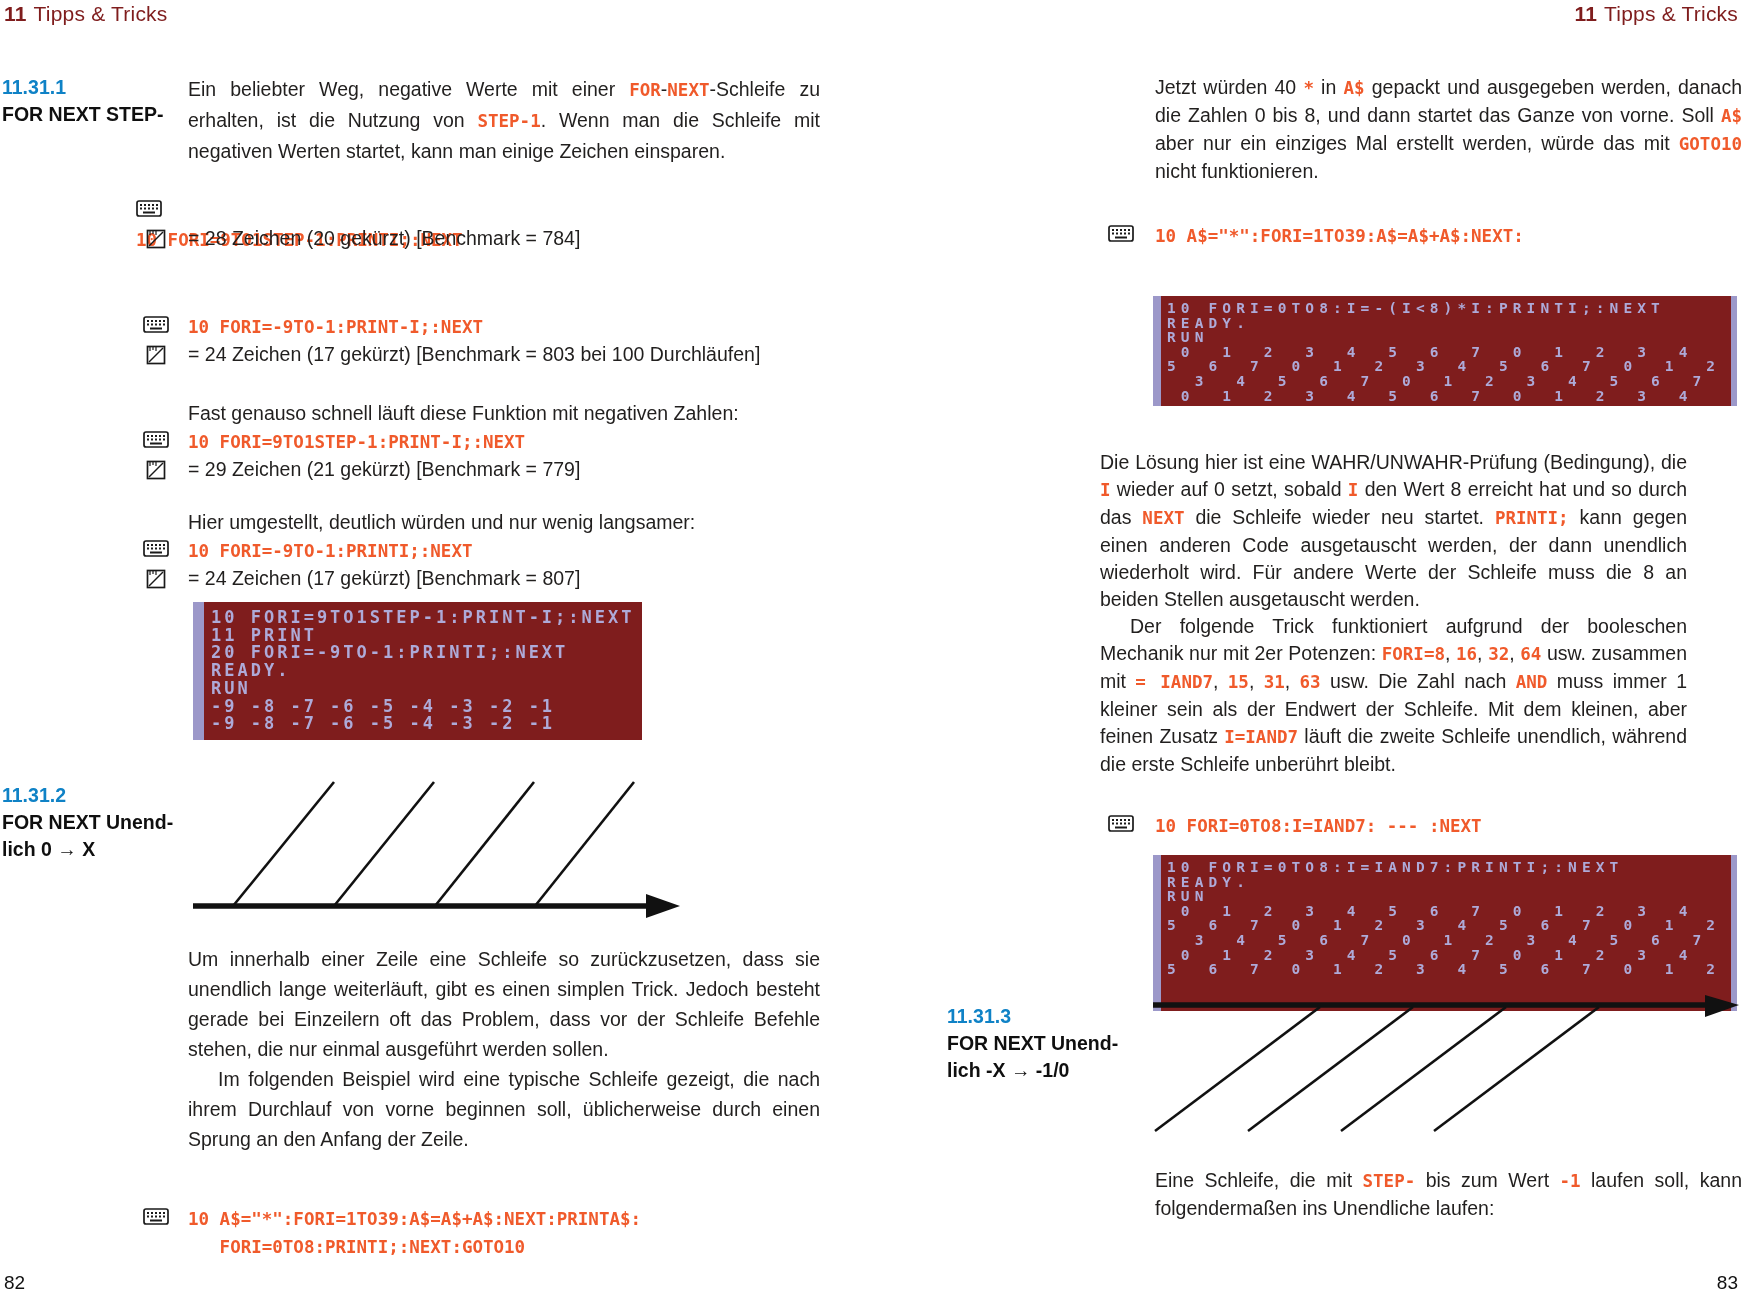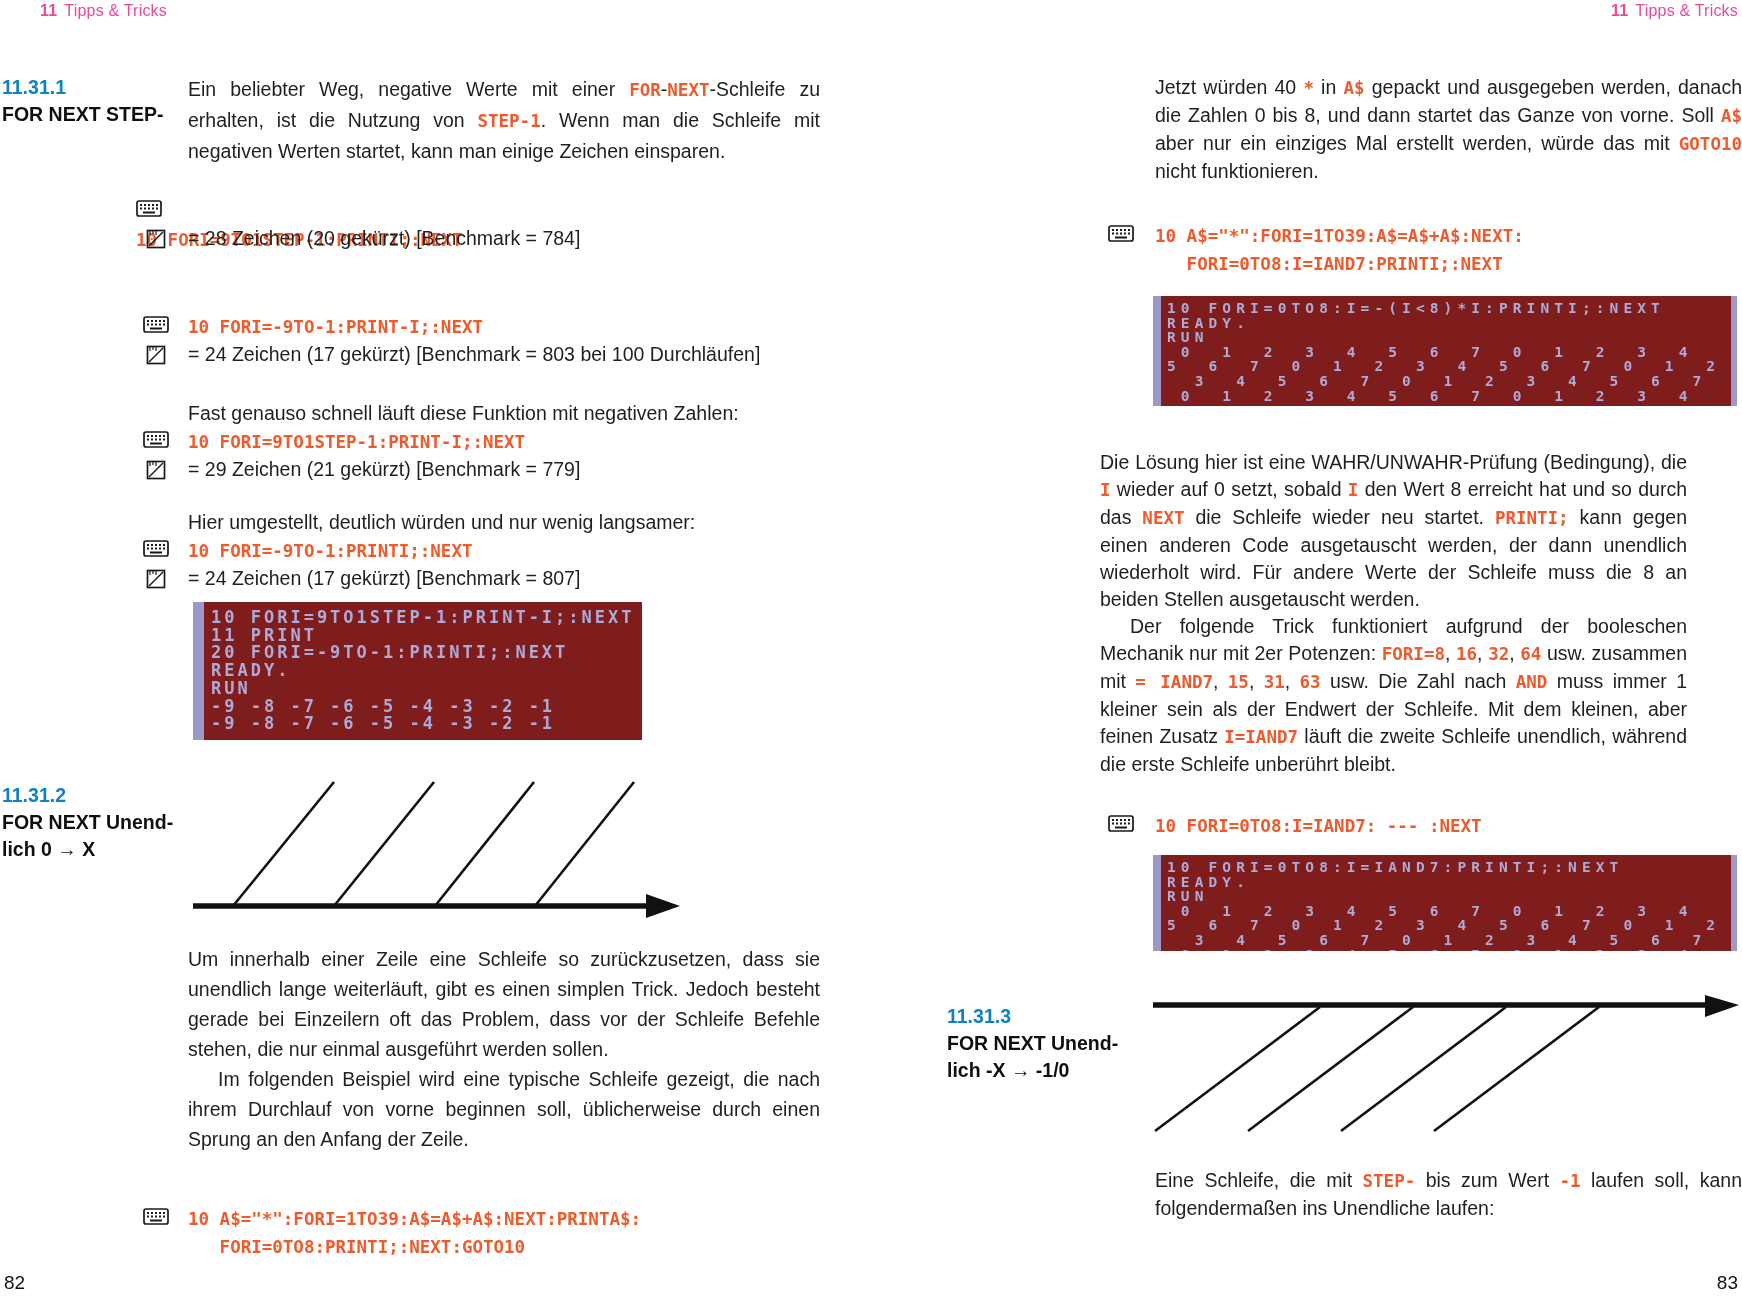--- a/index.html
+++ b/index.html
@@ -1,19 +1,19 @@
 <!DOCTYPE html>
 <html><head>
 <meta charset="utf-8">
 <style>
   html,body{margin:0;padding:0;background:#ffffff;}
   .spread{position:relative;width:1742px;height:1309px;background:#ffffff;overflow:hidden;
           font-family:"Liberation Sans",sans-serif;color:#211f1e;}
   .abs{position:absolute;}
-  .hdr{font-size:16px;letter-spacing:.2px;color:#ec4899;margin-left:36px;}
+  .hdr{font-size:21px;letter-spacing:.2px;color:#7f1d1d;}
   .hdr .num{font-weight:bold;margin-right:7px;}
   .body{font-size:19.5px;line-height:27px;}
   .lh30{line-height:30px;}
   .just{text-align:justify;}
   .pagenum{font-size:19px;color:#111;}
   .secnum{color:#0f82c6;font-weight:bold;font-size:19.5px;line-height:27px;}
   .sectitle{font-weight:bold;font-size:19.5px;line-height:27px;color:#0f0f0f;}
   .code{font-family:"DejaVu Sans Mono",monospace;font-weight:bold;font-size:17.5px;
         line-height:28px;color:#f05a2b;white-space:pre;}
   .o{font-family:"DejaVu Sans Mono",monospace;font-weight:bold;font-size:17.5px;color:#f05a2b;}
@@ -256,21 +256,21 @@
             <rect x="20" y="4" width="2" height="2"></rect>
             <rect x="4" y="7.5" width="2" height="2"></rect>
             <rect x="8" y="7.5" width="2" height="2"></rect>
             <rect x="12" y="7.5" width="2" height="2"></rect>
             <rect x="16" y="7.5" width="2" height="2"></rect>
             <rect x="20" y="7.5" width="2" height="2"></rect>
             <rect x="7" y="11.5" width="12" height="2"></rect>
           </g>
         </svg>
     </span>
-    <div class="code"><div>10 A$="*":FORI=1TO39:A$=A$+A$:NEXT:</div><div>   FORI=0TO8:I=IAND7:PRINTI;:NEXT</div></div>
+    <div class="code"><div>10 A$="*":FORI=1TO39:A$=A$+A$:NEXT:</div></div>
   </div>
 
   <div class="abs screen screen-r" style="top:296px;height:110px;">
     <div class="stripe" style="left:0;width:8px;"></div>
     <div class="stripe" style="right:0;width:6px;"></div>
     <div><div>10 FORI=0TO8:I=-(I&lt;8)*I:PRINTI;:NEXT</div><div>READY.</div><div>RUN</div><div> 0  1  2  3  4  5  6  7  0  1  2  3  4</div><div>5  6  7  0  1  2  3  4  5  6  7  0  1  2</div><div>  3  4  5  6  7  0  1  2  3  4  5  6  7</div><div> 0  1  2  3  4  5  6  7  0  1  2  3  4</div></div>
   </div>
 
   <div class="abs body just" style="left:1100px;top:449px;width:587px;">
     <p><span>Die Lösung hier ist eine WAHR/UNWAHR-Prüfung (Bedingung), die </span><span class="o">I</span><span> wieder auf 0 setzt, sobald </span><span class="o">I</span><span> den Wert 8 erreicht hat und so durch das </span><span class="o">NEXT</span><span> die Schleife wieder neu startet. </span><span class="o">PRINTI;</span><span> kann gegen einen anderen Code ausgetauscht werden, der dann unendlich wiederholt wird. Für andere Werte der Schleife muss die 8 an beiden Stellen ausgetauscht werden.</span></p>
@@ -292,21 +292,21 @@
             <rect x="12" y="7.5" width="2" height="2"></rect>
             <rect x="16" y="7.5" width="2" height="2"></rect>
             <rect x="20" y="7.5" width="2" height="2"></rect>
             <rect x="7" y="11.5" width="12" height="2"></rect>
           </g>
         </svg>
     </span>
     <div class="code"><div>10 FORI=0TO8:I=IAND7: --- :NEXT</div></div>
   </div>
 
-  <div class="abs screen screen-r" style="top:855px;height:96px;">
+  <div class="abs screen screen-r" style="top:855px;height:156px;">
     <div class="stripe" style="left:0;width:8px;"></div>
     <div class="stripe" style="right:0;width:6px;"></div>
     <div><div>10 FORI=0TO8:I=IAND7:PRINTI;:NEXT</div><div>READY.</div><div>RUN</div><div> 0  1  2  3  4  5  6  7  0  1  2  3  4</div><div>5  6  7  0  1  2  3  4  5  6  7  0  1  2</div><div>  3  4  5  6  7  0  1  2  3  4  5  6  7</div><div> 0  1  2  3  4  5  6  7  0  1  2  3  4</div><div>5  6  7  0  1  2  3  4  5  6  7  0  1  2</div></div>
   </div>
 
   <div class="abs" style="left:947px;top:1003px;width:185px;">
     <div class="secnum">11.31.3</div>
     <div class="sectitle">
         <div>FOR NEXT Unend-</div>
         <div>lich -X → -1/0</div>

